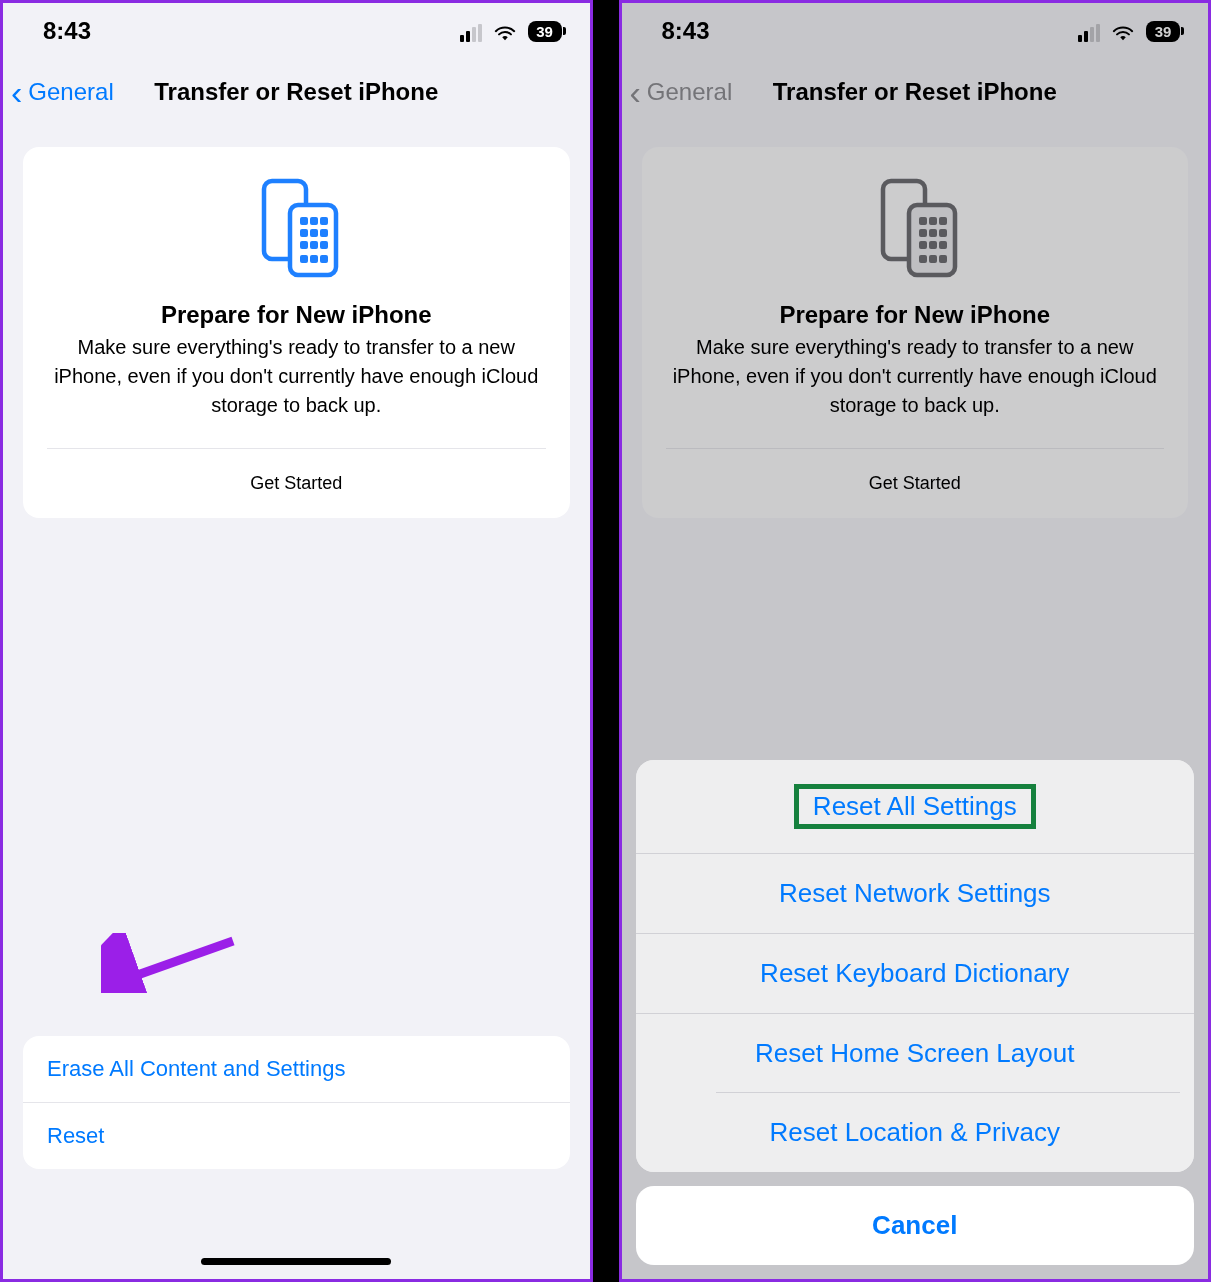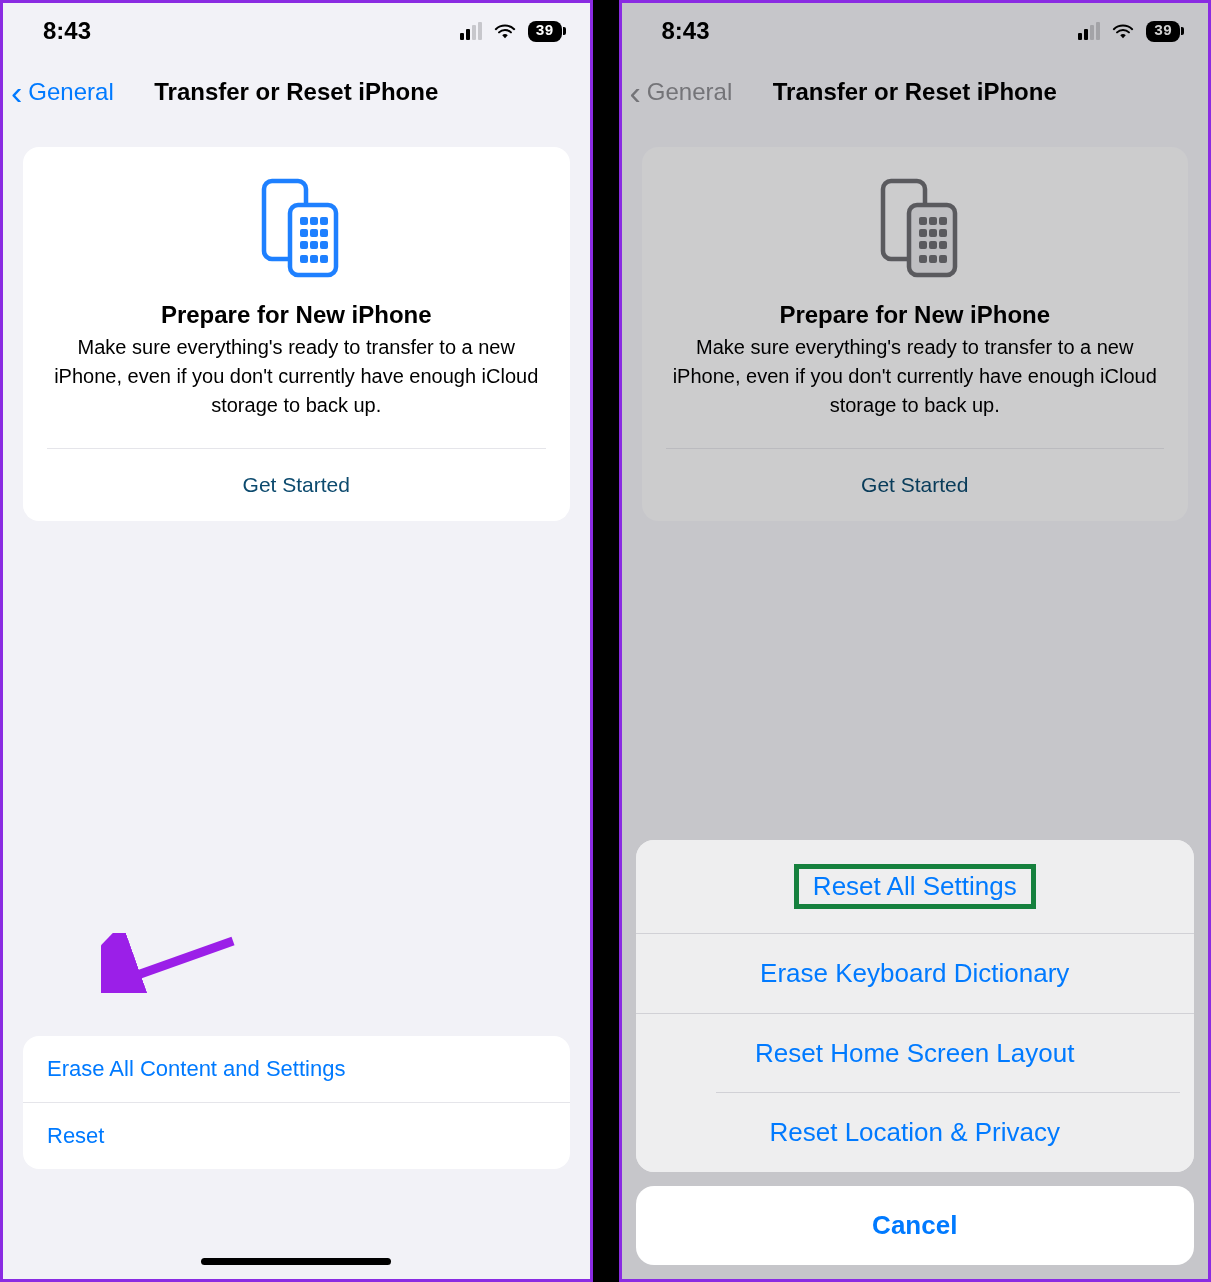--- a/index.html
+++ b/index.html
@@ -27,23 +27,22 @@
     display: flex;
     justify-content: space-between;
     align-items: center;
     padding: 14px 28px 6px 40px;
     font-size: 24px;
     font-weight: 600;
     color: #000;
   }
   .status-right {
     display: flex;
-    align-items: center;
+    align-items: flex-end;
     gap: 12px;
-    font-family: Liberation Mono, monospace;
   }
   .cell-bars {
     display: inline-flex;
     align-items: flex-end;
     gap: 2px;
     height: 18px;
   }
   .cell-bars .bar { width: 4px; background: #000; border-radius: 1px; }
   .cell-bars .b1 { height: 7px; }
   .cell-bars .b2 { height: 11px; }
@@ -98,21 +97,21 @@
     background: #fff;
     border-radius: 16px;
     margin: 20px;
     padding: 30px 24px 0 24px;
     text-align: center;
   }
   .transfer-icon { margin: 0 auto 20px auto; display:block; }
   .card-title { font-size: 24px; font-weight: 600; color: #000; margin-bottom: 4px; }
   .card-desc { font-size: 20px; color: #000; line-height: 1.45; margin-bottom: 28px; padding: 0 6px; }
   .card-divider { border-top: 1px solid #e5e5ea; }
-  .get-started { color: #0c4a6e; font-size: 21px; padding: 24px 0; display:block; }
+  .get-started { color: #000000; font-size: 18px; padding: 24px 0; display:block; }
   .bottom-list {
     position: absolute;
     left: 20px;
     right: 20px;
     bottom: 110px;
     background: #fff;
     border-radius: 16px;
   }
   .bottom-row {
     padding: 20px 24px;
@@ -323,21 +322,22 @@
     <span class="get-started">Get Started</span>
   </div>
 
   <div class="dim-overlay"></div>
 
   <div class="action-sheet">
     <div class="sheet-group">
       <div class="sheet-item">
         <span class="hl-box">Reset All Settings</span>
       </div>
-      <div class="sheet-item">Erase Keyboard Dictionary</div>
+      <div class="sheet-item">Reset Network Settings</div>
+      <div class="sheet-item">Reset Keyboard Dictionary</div>
       <div class="sheet-item short-divider">Reset Home Screen Layout</div>
       <div class="sheet-item">Reset Location &amp; Privacy</div>
     </div>
     <div class="sheet-cancel">Cancel</div>
   </div>
 
   <div class="home-indicator"></div>
 </div>
 
 </body></html>

